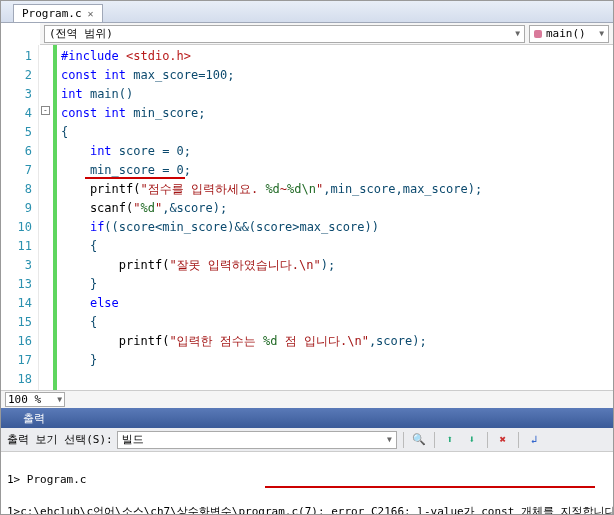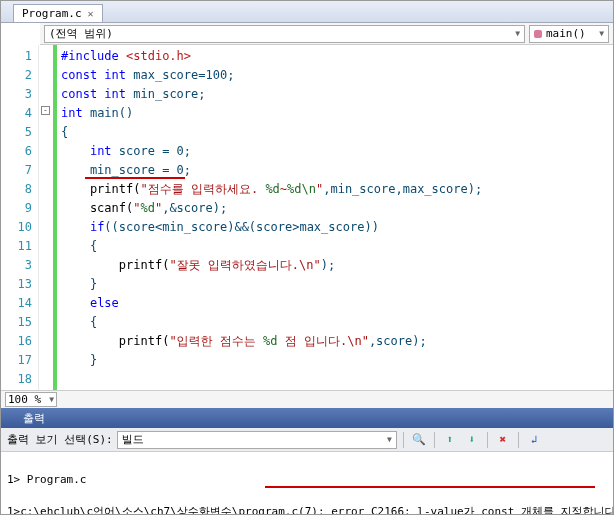--- a/index.html
+++ b/index.html
@@ -17,21 +17,21 @@
 .fold-box { position: absolute; left: 2px; width: 9px; height: 9px; border: 1px solid #888; background: #fff; font-size: 8px; line-height: 7px; text-align: center; color: #555; }
 .code-col { flex: 1; font-size: 12px; line-height: 19px; padding-top: 2px; position: relative; border-left: 4px solid #5fd65f; padding-left: 4px; }
 .code-line { white-space: pre; font-family: Consolas, monospace; height: 19px; }
 .kw { color: #0000ff; }
 .inc { color: #b91c1c; }
 .str { color: #a31515; }
 .fmt { color: #216a26; }
 .txt { color: #0c4a6e; }
 .underline-red { position: absolute; height: 2px; background: #cc0000; }
 .zoom-bar { height: 18px; background: #f5f5f5; border-top: 1px solid #ccc; display: flex; align-items: center; font-size: 11px; padding-left: 4px; }
-.zoom-dd { border: 1px solid #aaa; background: #fff; padding: 0 2px; display: flex; align-items: center; gap: 8px; }
+.zoom-dd { border: 1px solid #aaa; background: #fff; padding: 0 2px; display: flex; align-items: center; gap: 16px; }
 .output-header { background: linear-gradient(#5a7ab8, #3a5a98); color: #fff; height: 20px; display: flex; align-items: center; padding-left: 22px; font-size: 11px; font-weight: normal; }
 .output-toolbar { background: #ecedf0; height: 24px; display: flex; align-items: center; border-bottom: 1px solid #ccc; padding-left: 6px; gap: 4px; font-size: 11px; }
 .output-select { background: #fff; border: 1px solid #aaa; height: 18px; width: 280px; display: flex; align-items: center; padding: 0 4px; justify-content: space-between; }
 .tb-icon { width: 18px; height: 18px; border: 1px solid transparent; display: flex; align-items: center; justify-content: center; font-size: 11px; }
 .tb-sep { width: 1px; height: 16px; background: #bbb; margin: 0 2px; }
 .output-body { font-family: "Malgun Gothic", monospace; font-size: 11px; padding: 4px 6px; line-height: 16px; background: #fff; white-space: pre; overflow: hidden; position: relative; }
 .err-underline { position: absolute; height: 2px; background: #cc0000; }
 .chev { font-size: 8px; color: #666; }
 </style>
 </head>
@@ -78,22 +78,22 @@
       <div>16</div>
       <div>17</div>
       <div>18</div>
   </div>
   <div class="fold-col">
     <div class="fold-box" style="top:61px;">-</div>
   </div>
   <div class="code-col">
     <div class="code-line"><span class="kw">#include</span><span class="inc"> &lt;stdio.h&gt;</span></div>
     <div class="code-line"><span class="kw">const int</span><span class="txt"> max_score=100;</span></div>
+    <div class="code-line"><span class="kw">int</span><span class="txt"> main()</span></div>
     <div class="code-line"><span class="kw">const int</span><span class="txt"> min_score;</span></div>
-    <div class="code-line"><span class="kw">int</span><span class="txt"> main()</span></div>
     <div class="code-line"><span class="txt">{</span></div>
     <div class="code-line"><span>    </span><span class="kw">int</span><span class="txt"> score = 0;</span></div>
     <div class="code-line"><span class="txt">    min_score = 0;</span></div>
     <div class="code-line"><span>    printf(</span><span class="str">"점수를 입력하세요. </span><span class="fmt">%d</span><span class="str">~</span><span class="fmt">%d\n</span><span class="str">"</span><span class="txt">,min_score,max_score);</span></div>
     <div class="code-line"><span>    scanf(</span><span class="str">"</span><span class="fmt">%d</span><span class="str">"</span><span class="txt">,&amp;score);</span></div>
     <div class="code-line"><span>    </span><span class="kw">if</span><span class="txt">((score&lt;min_score)&amp;&amp;(score&gt;max_score))</span></div>
     <div class="code-line"><span class="txt">    {</span></div>
     <div class="code-line"><span>        printf(</span><span class="str">"잘못 입력하였습니다.\n"</span><span class="txt">);</span></div>
     <div class="code-line"><span class="txt">    }</span></div>
     <div class="code-line"><span>    </span><span class="kw">else</span></div>

